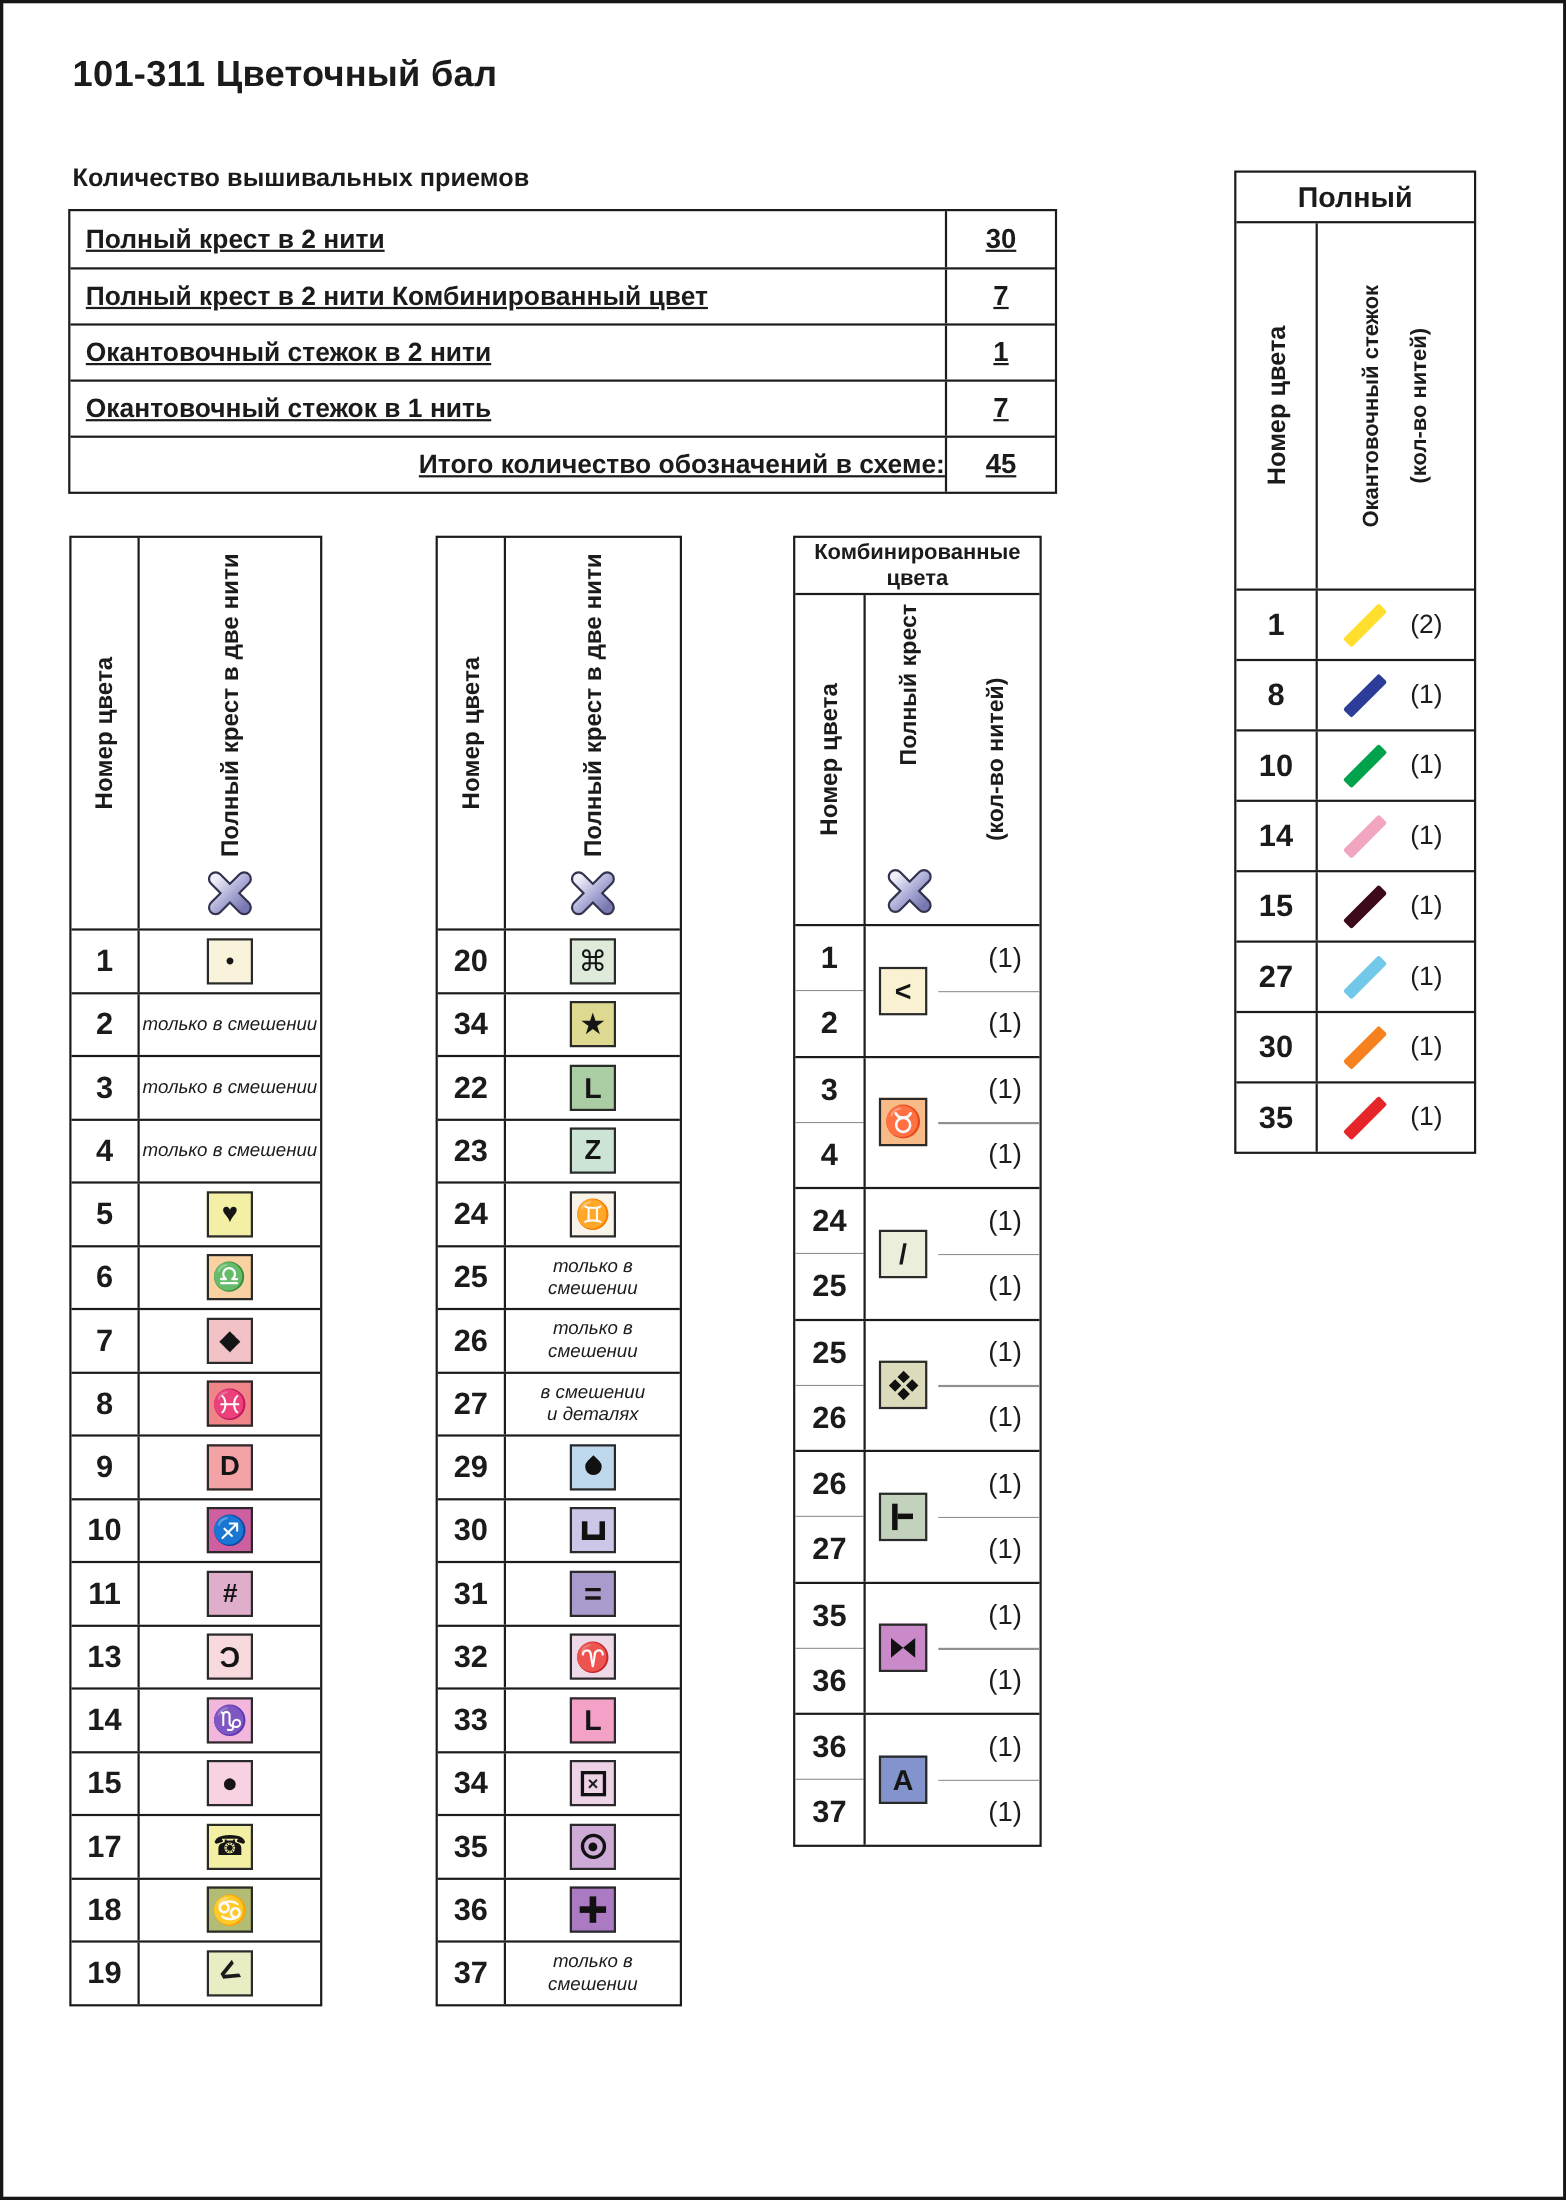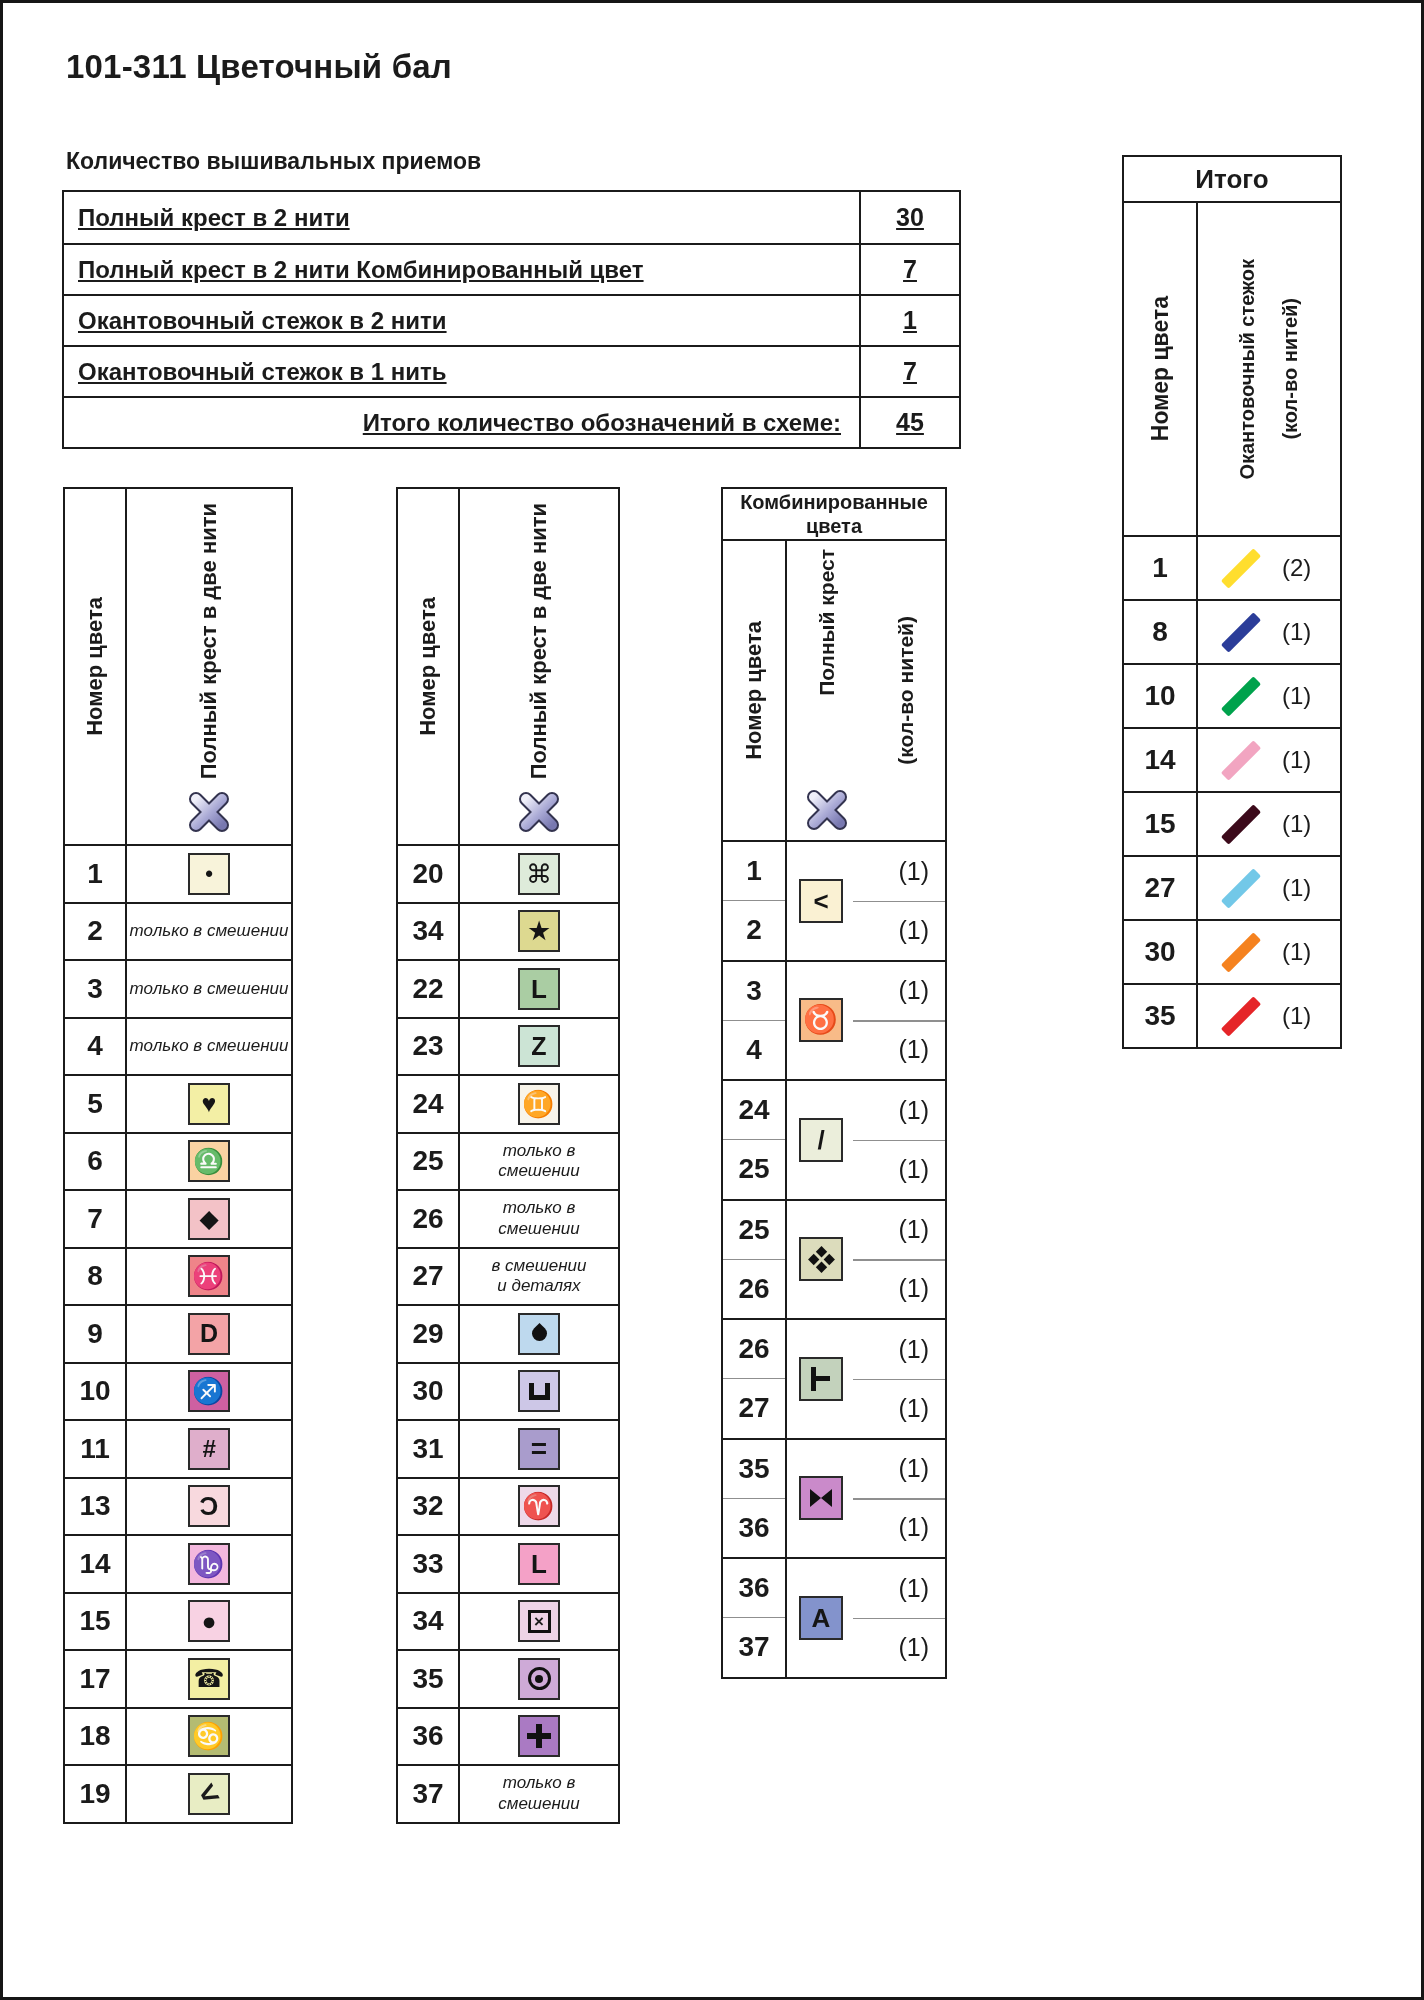--- a/index.html
+++ b/index.html
@@ -18,21 +18,21 @@
 
   
   #page-title { left:66px; top:48px; font-size:33px; font-weight:bold; letter-spacing:.2px; }
   #page-subtitle { left:66px; top:148px; font-size:23px; font-weight:bold; }
 
   
   #summary-table { left:62px; top:190px; width:899px; border:2.5px solid #1b1b1b; background:#fff; }
   .sum-row { display:grid; grid-template-columns:1fr 100px; height:51px; border-top:2px solid #1b1b1b;text-decoration:underline; }
   .sum-row:first-child { border-top:none; }
   .sum-label { display:flex; align-items:center; padding-left:14px; font-size:24px; font-weight:bold; }
-  .sum-row.total .sum-label { justify-content:flex-end; padding-right:18px; }
+  .sum-row.total .sum-label { justify-content:flex-end; }
   .sum-value { border-left:2px solid #1b1b1b; display:flex; align-items:center; justify-content:center; font-size:25px; font-weight:bold; }
 
   
   #details-table { left:1122px; top:155px; width:220px; border:2.5px solid #1b1b1b; background:#fff; }
   .det-title { height:46px; border-bottom:2px solid #1b1b1b; display:flex; align-items:center; justify-content:center; font-size:26px; font-weight:bold; }
   .det-header { display:grid; grid-template-columns:72px 1fr; height:332px; }
   .det-h1 { display:flex; align-items:center; justify-content:center; }
   .det-h1 .vtext { font-size:23px; font-weight:bold; }
   .det-h2 { border-left:2px solid #1b1b1b; display:flex; align-items:center; justify-content:center; gap:20px; }
   .det-h2 .vtext { font-size:20px; font-weight:bold; }
@@ -138,21 +138,21 @@
       <div class="sum-label">Окантовочный стежок в 1 нить</div>
       <div class="sum-value">7</div>
     </div>
     <div class="sum-row total">
       <div class="sum-label">Итого количество обозначений в схеме:</div>
       <div class="sum-value">45</div>
     </div>
   </div>
 
 <div id="details-table" class="abs">
-  <div class="det-title">Итого</div>
+  <div class="det-title">Полный</div>
   <div class="det-header">
     <div class="det-h1">
         <span class="vtext">Номер цвета</span>
       </div>
     <div class="det-h2">
       <span class="vtext">Окантовочный стежок</span>
       <span class="vtext">(кол-во нитей)</span>
     </div>
   </div>
   <div>

